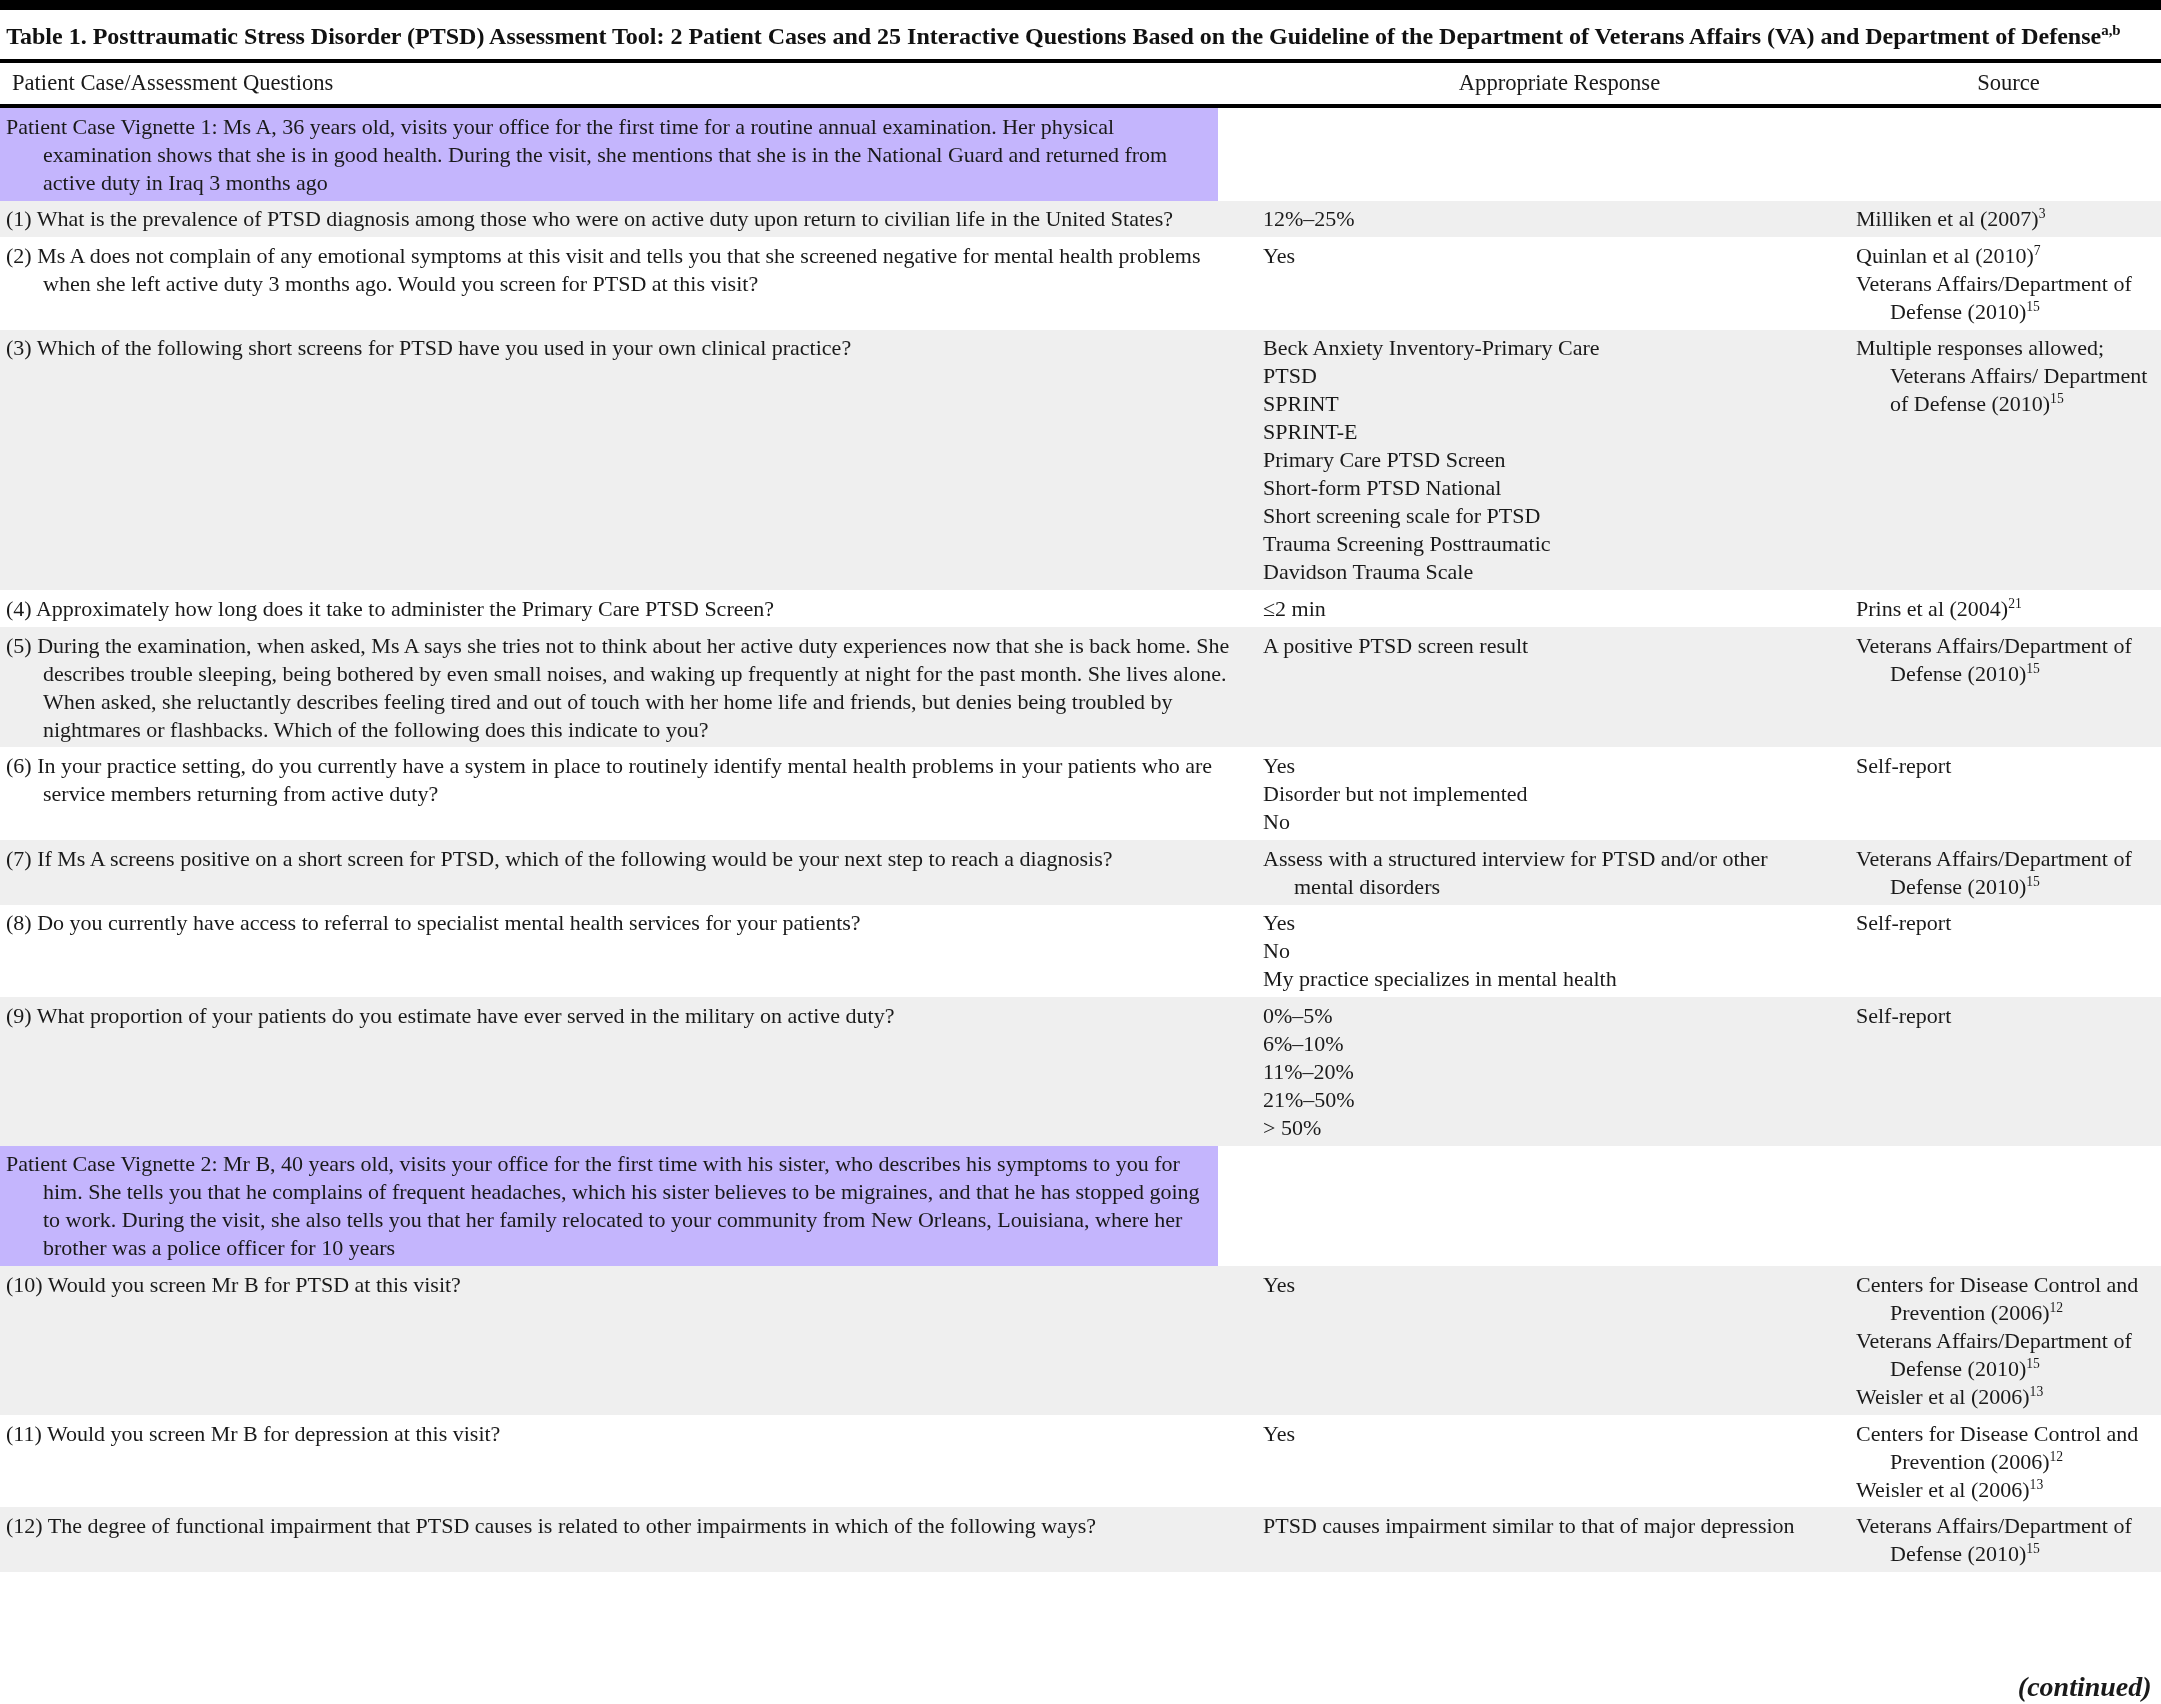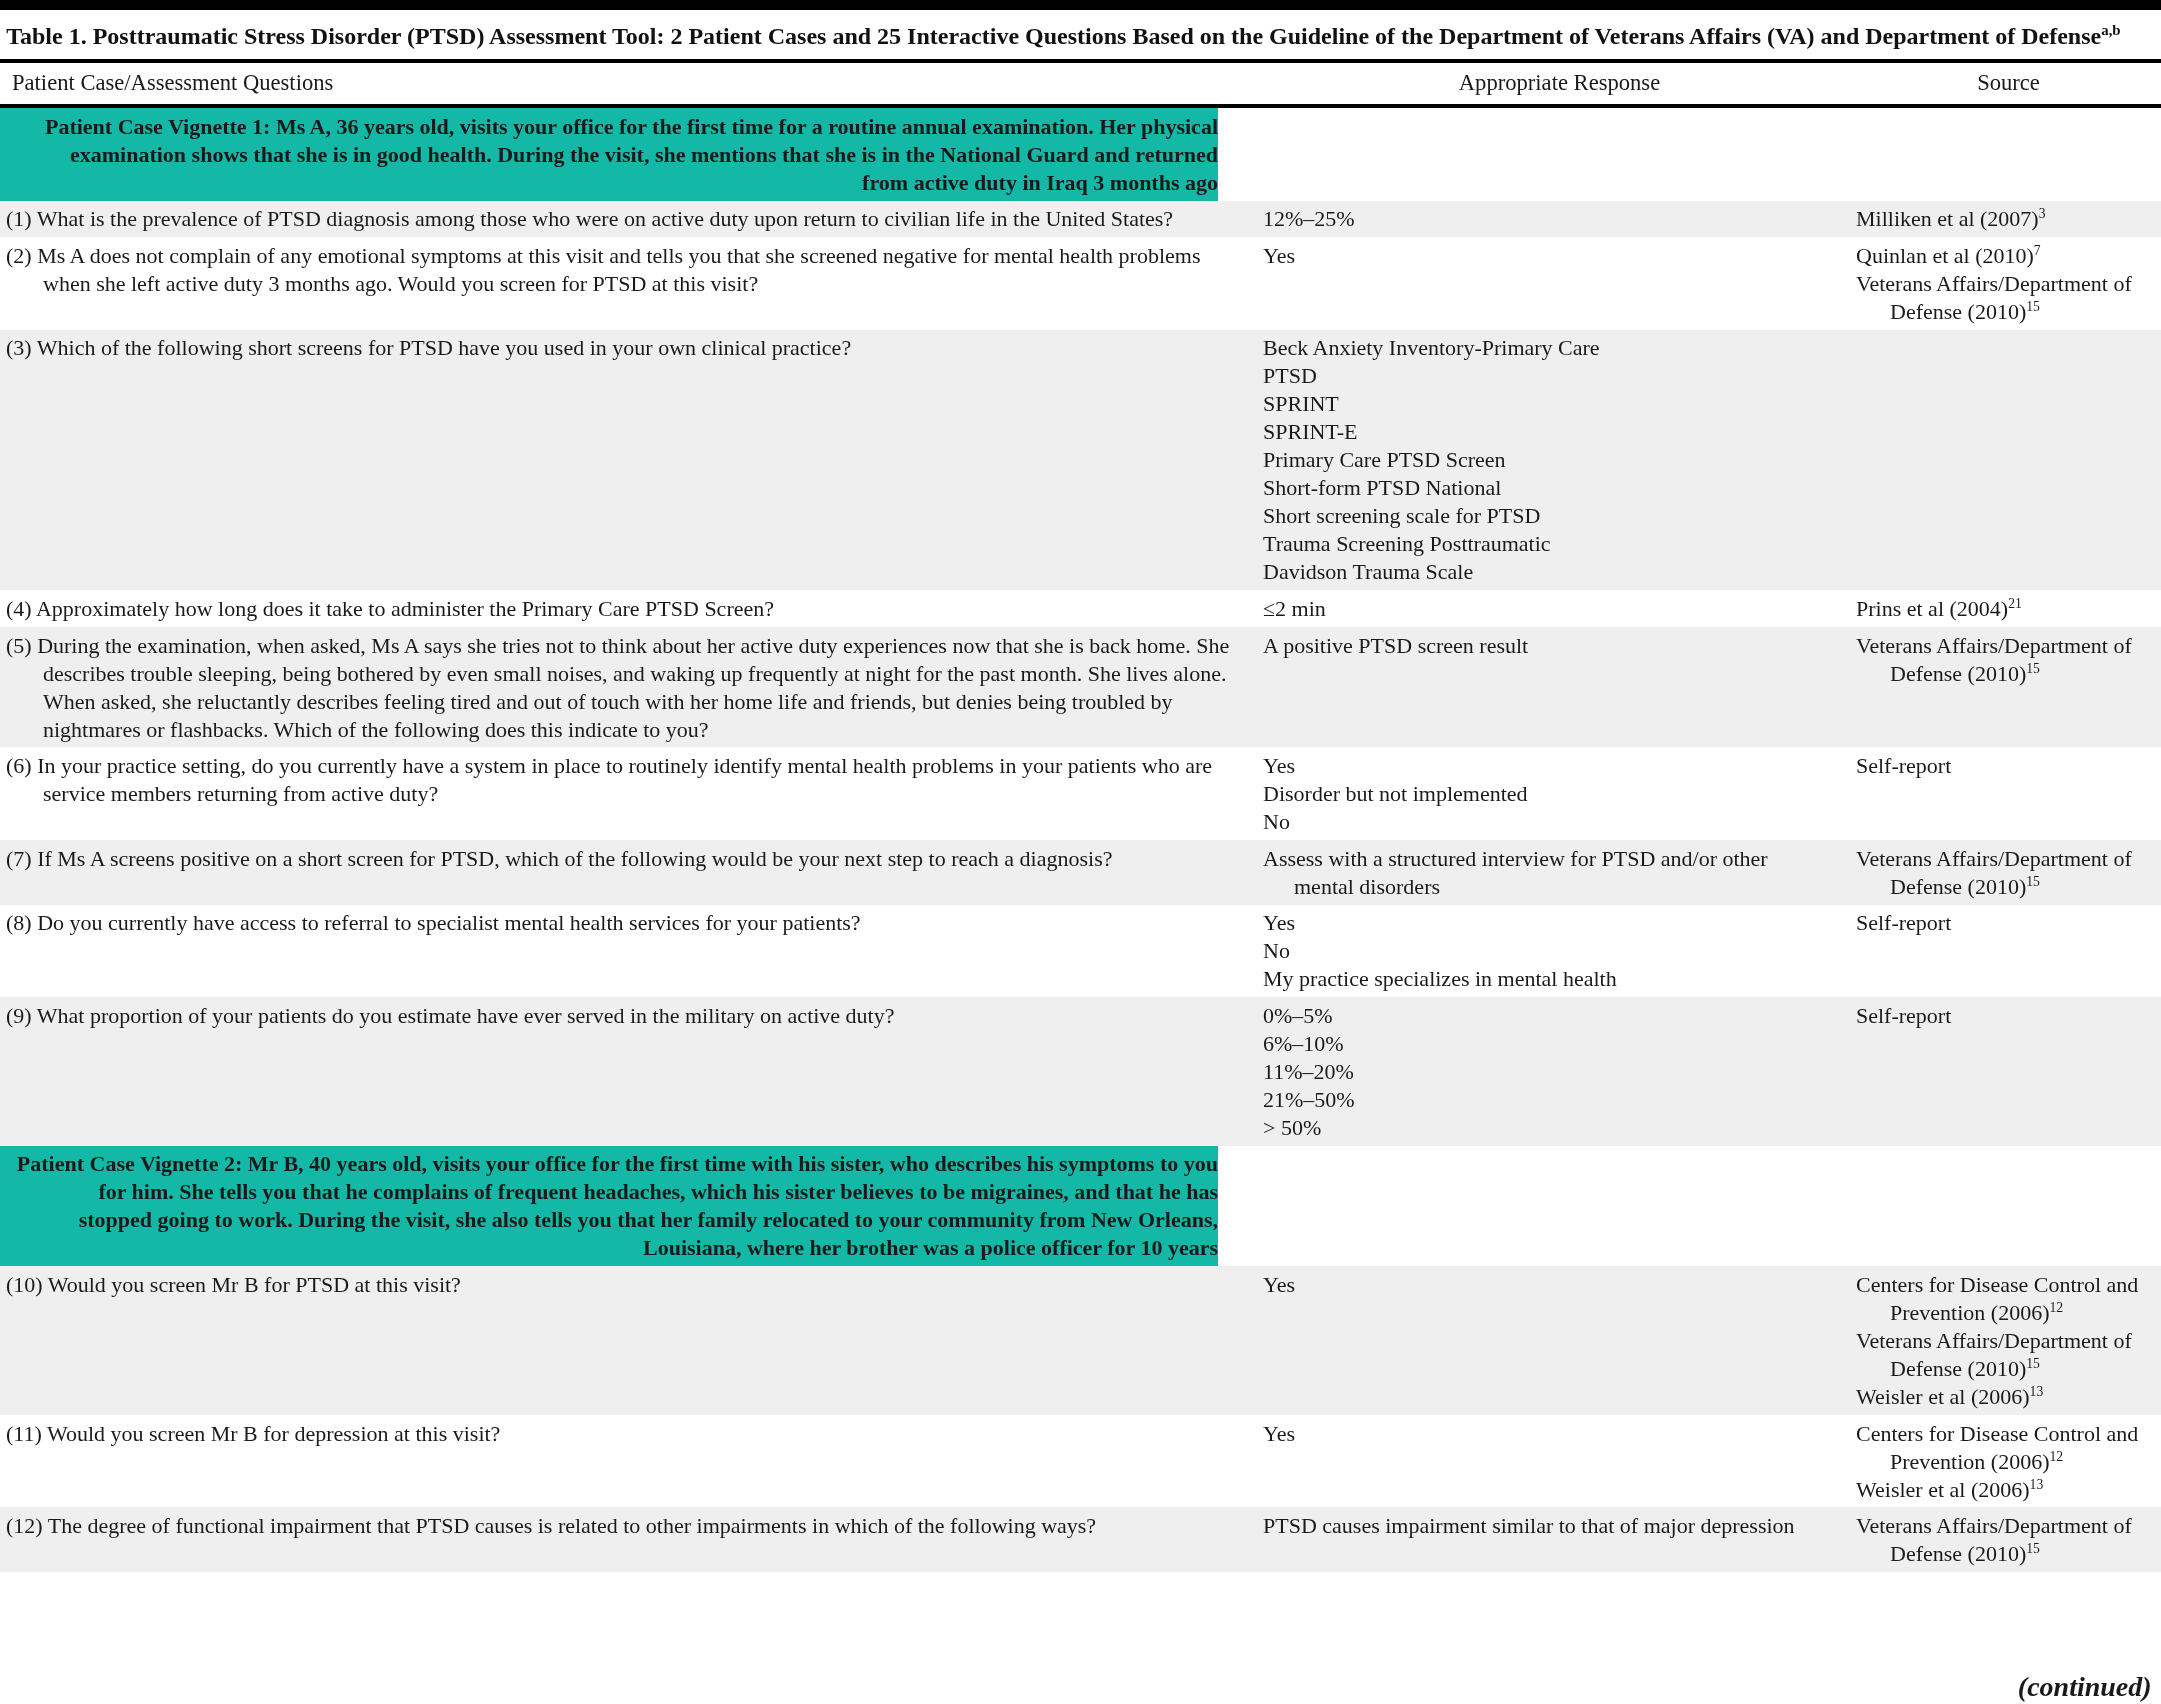--- a/index.html
+++ b/index.html
@@ -29,27 +29,26 @@
     display: grid;
     grid-template-columns: 1263px 593px 1fr;
     font-size: 22.6px;
     padding: 6.2px 0 7px;
   }
   .ch-q { padding-left: 12px; }
   .ch-r { text-align: center; }
   .ch-s { text-align: center; }
   .tbody { }
   .vignette {
-    font-weight: 700;
+    font-weight: 400;
     padding: 4.7px 0 3.9px 43px;
     text-indent: -37px;
     max-width: 1218px;
     box-sizing: border-box;
-    background: #14b8a6;
-    text-align: right;
+    background: #c4b5fd;
   }
   .row {
     display: grid;
     grid-template-columns: 1263px 593px 1fr;
     padding: 4.7px 0 3.9px;
   }
   .row.shaded { background: #efefef; }
   .cell { box-sizing: border-box; }
   .q { padding: 0 23.4px 0 43px; text-indent: -37px; }
   .resp { padding-right: 55px; }
@@ -114,20 +113,23 @@
           <div class="entry">Beck Anxiety Inventory-Primary Care</div>
           <div class="entry">PTSD</div>
           <div class="entry">SPRINT</div>
           <div class="entry">SPRINT-E</div>
           <div class="entry">Primary Care PTSD Screen</div>
           <div class="entry">Short-form PTSD National</div>
           <div class="entry">Short screening scale for PTSD</div>
           <div class="entry">Trauma Screening Posttraumatic</div>
           <div class="entry">Davidson Trauma Scale</div>
         </div>
+        <div class="cell src">
+          <div class="entry">Multiple responses allowed; Veterans Affairs/ Department of Defense (2010)<sup>15</sup></div>
+        </div>
       </div>
       <div class="row">
         <div class="cell q">(4) Approximately how long does it take to administer the Primary Care PTSD Screen?</div>
         <div class="cell resp">
           <div class="entry">≤2 min</div>
         </div>
         <div class="cell src">
           <div class="entry">Prins et al (2004)<sup>21</sup></div>
         </div>
       </div>

